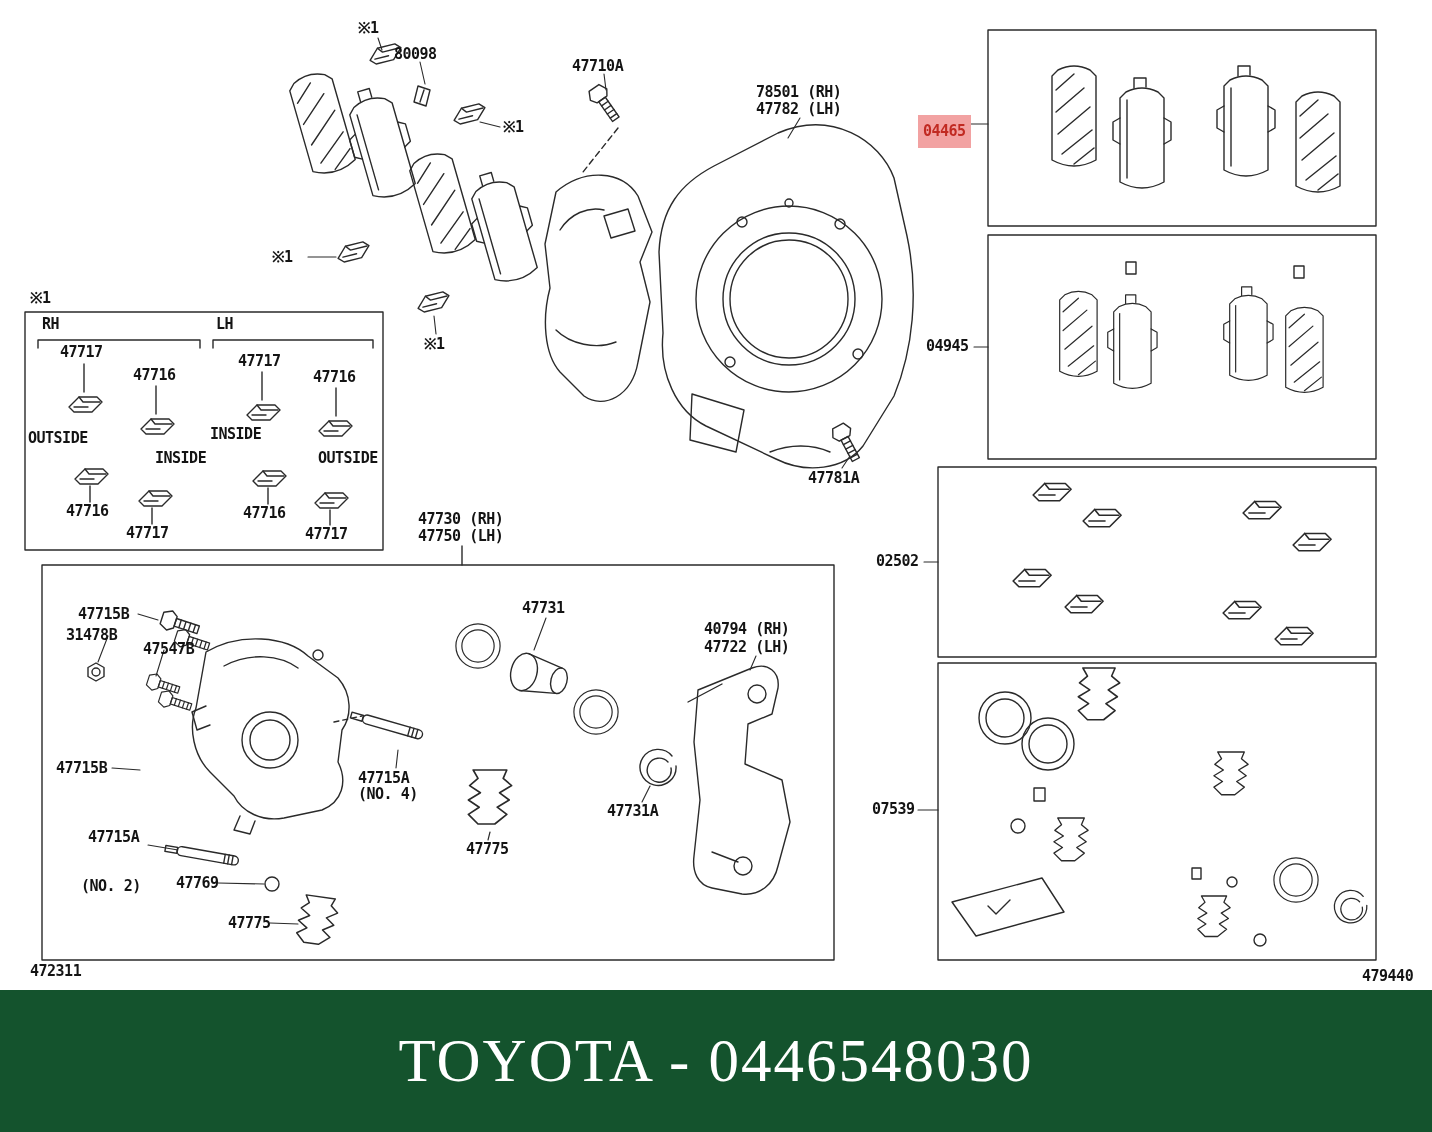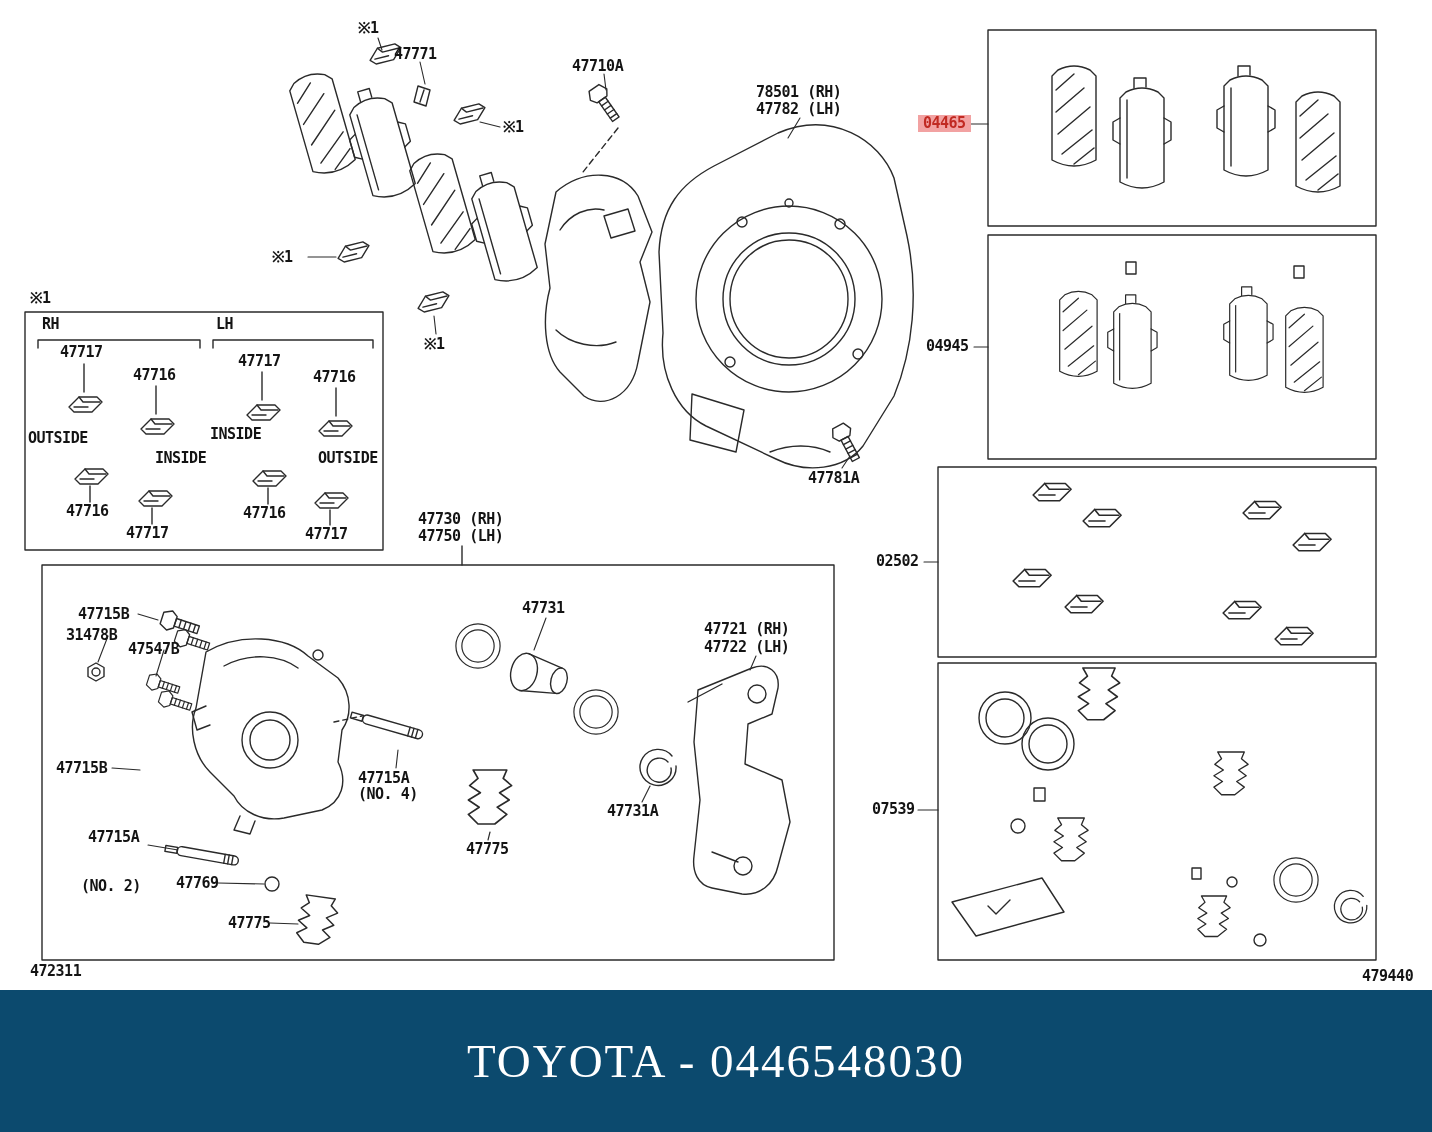--- a/index.html
+++ b/index.html
@@ -6,26 +6,26 @@
   html,body { width:1432px; height:1132px; background:#fff; overflow:hidden; }
   .diagram { position:relative; width:1432px; height:990px; background:#fff; }
   svg.art { position:absolute; left:0; top:0; }
   .lbl {
     position:absolute;
     font:bold 15px/1.15 "DejaVu Sans Mono", monospace;
     color:#141414;
     white-space:nowrap;
     letter-spacing:-0.5px;
   }
-  .lbl.hl { background:#f2a2a2; color:#c12a22; padding:0 5px; }
+  .lbl.hl { background:#f2a2a2; color:#c12a22; padding:8px 5px; }
   .banner {
-    width:1432px; height:142px; background:#0c4a6e;
+    width:1432px; height:142px; background:#14532d;
     display:flex; align-items:center; justify-content:center; gap:85px;
     font-family:"Liberation Serif", serif;
-    font-size:47px; color:#fff; letter-spacing:2px;
+    font-size:61px; color:#fff; letter-spacing:2px;
   }
 </style>
 </head>
 <body>
 
 <div class="diagram">
 
   <svg class="art" width="1432" height="990" viewBox="0 0 1432 990">
     <defs>
       <g id="clip">
@@ -257,21 +257,21 @@
         <line x1="642" y1="802" x2="650" y2="786"></line>
         <line x1="148" y1="845" x2="178" y2="850"></line>
         <line x1="488" y1="840" x2="490" y2="832"></line>
         <line x1="218" y1="883" x2="264" y2="884"></line>
         <line x1="270" y1="923" x2="298" y2="924"></line>
       </g>
     </g>
   </svg>
 
   <div class="lbl" style="left:358px;top:20px">※1</div>
-  <div class="lbl" style="left:394px;top:46px">47771</div>
+  <div class="lbl" style="left:394px;top:46px">80098</div>
   <div class="lbl" style="left:572px;top:58px">47710A</div>
   <div class="lbl" style="left:756px;top:84px">78501 (RH)</div>
   <div class="lbl" style="left:756px;top:101px">47782 (LH)</div>
   <div class="lbl" style="left:503px;top:119px">※1</div>
   <div class="lbl" style="left:272px;top:249px">※1</div>
   <div class="lbl" style="left:424px;top:336px">※1</div>
   <div class="lbl" style="left:808px;top:470px">47781A</div>
 
   <div class="lbl hl" style="left:918px;top:115px">04465</div>
   <div class="lbl" style="left:926px;top:338px">04945</div>
@@ -291,23 +291,23 @@
   <div class="lbl" style="left:318px;top:450px">OUTSIDE</div>
   <div class="lbl" style="left:66px;top:503px">47716</div>
   <div class="lbl" style="left:126px;top:525px">47717</div>
   <div class="lbl" style="left:243px;top:505px">47716</div>
   <div class="lbl" style="left:305px;top:526px">47717</div>
 
   <div class="lbl" style="left:418px;top:511px">47730 (RH)</div>
   <div class="lbl" style="left:418px;top:528px">47750 (LH)</div>
   <div class="lbl" style="left:78px;top:606px">47715B</div>
   <div class="lbl" style="left:66px;top:627px">31478B</div>
-  <div class="lbl" style="left:128px;top:641px">47547B</div>
+  <div class="lbl" style="left:143px;top:641px">47547B</div>
   <div class="lbl" style="left:522px;top:600px">47731</div>
-  <div class="lbl" style="left:704px;top:621px">47721 (RH)</div>
+  <div class="lbl" style="left:704px;top:621px">40794 (RH)</div>
   <div class="lbl" style="left:704px;top:639px">47722 (LH)</div>
   <div class="lbl" style="left:56px;top:760px">47715B</div>
   <div class="lbl" style="left:358px;top:770px">47715A</div>
   <div class="lbl" style="left:358px;top:786px">(NO. 4)</div>
   <div class="lbl" style="left:607px;top:803px">47731A</div>
   <div class="lbl" style="left:88px;top:829px">47715A</div>
   <div class="lbl" style="left:81px;top:878px">(NO. 2)</div>
   <div class="lbl" style="left:466px;top:841px">47775</div>
   <div class="lbl" style="left:176px;top:875px">47769</div>
   <div class="lbl" style="left:228px;top:915px">47775</div>

